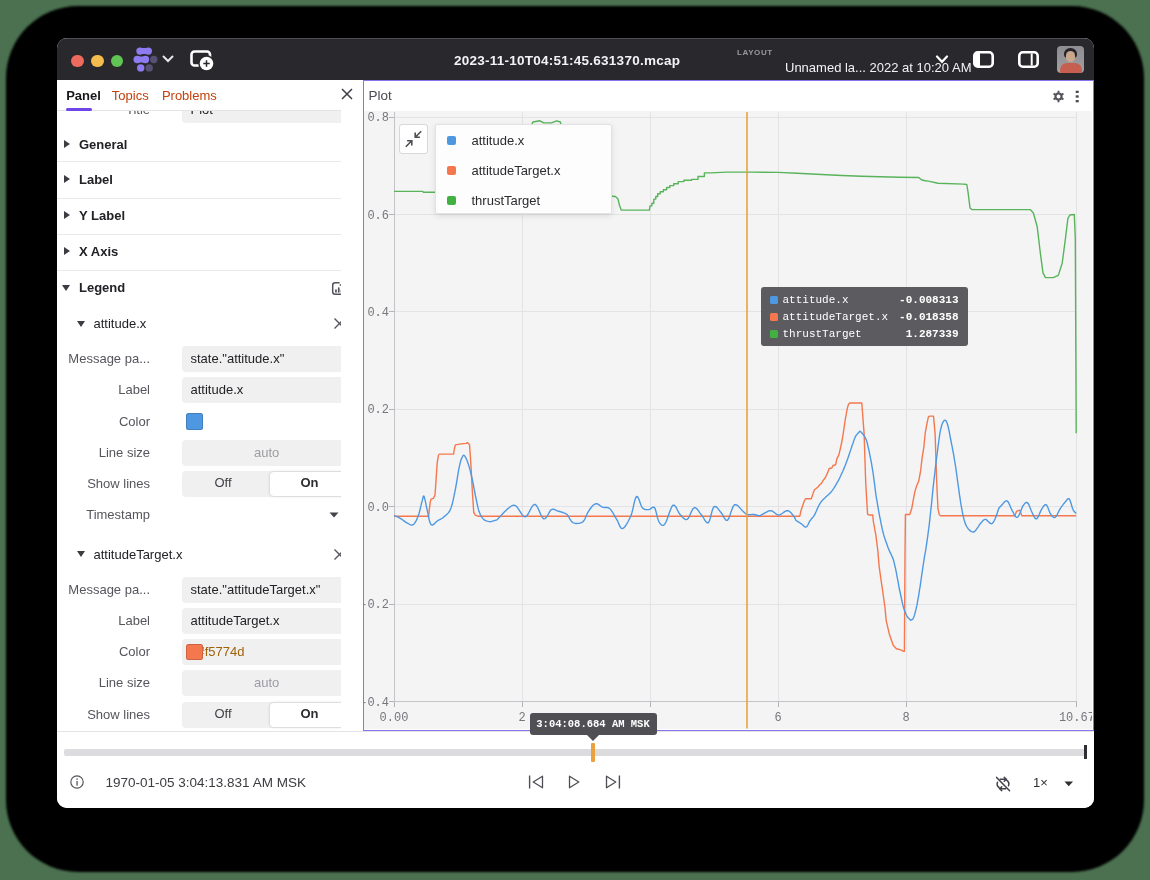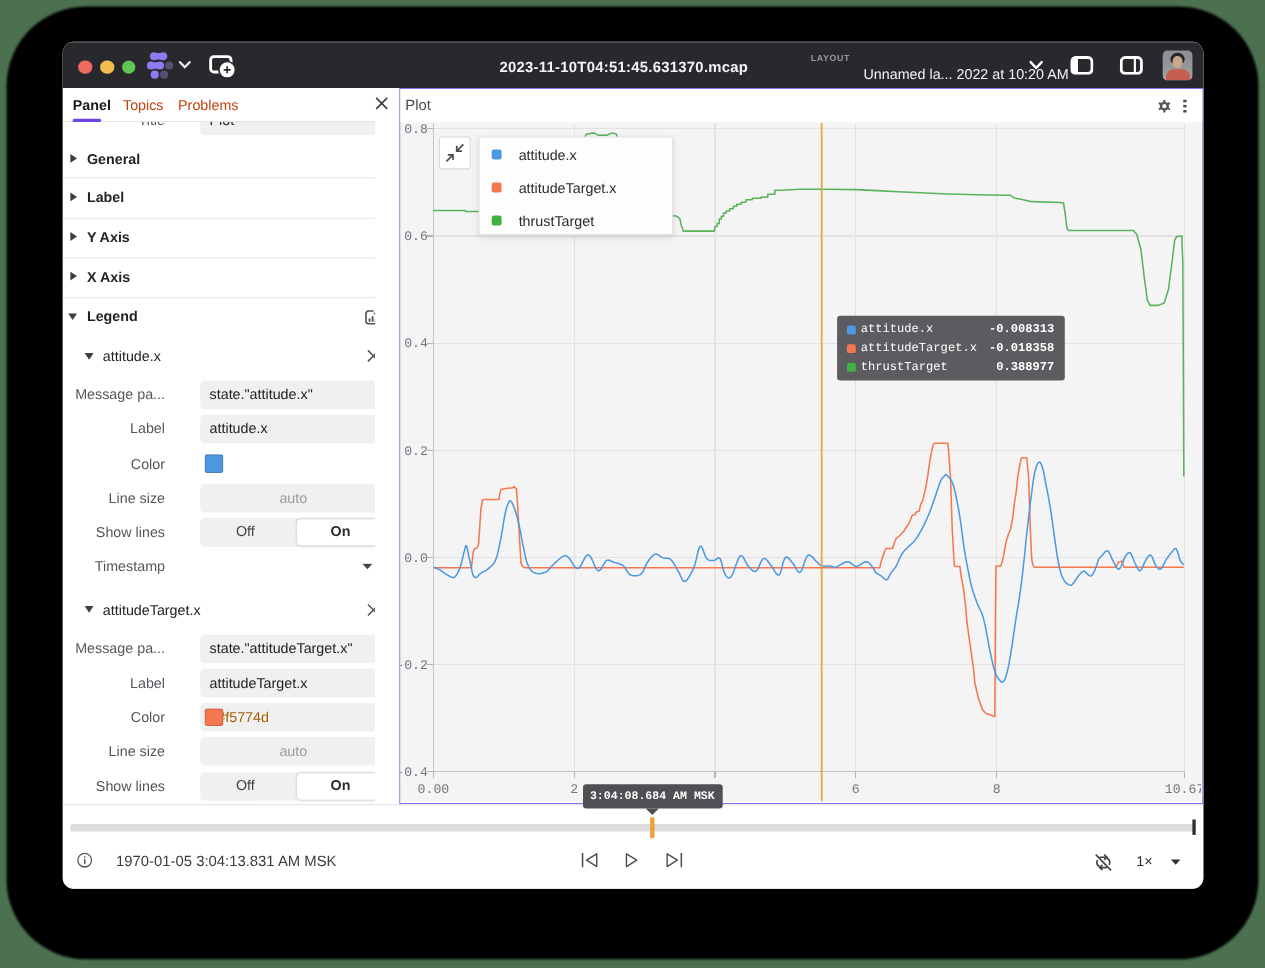--- a/index.html
+++ b/index.html
@@ -148,21 +148,21 @@
     <div id="scontent">
       <div class="inp" style="top:-14.2px">Plot</div>
 <div class="flab" style="top:-14.2px">Title</div>
 <div class="tri trir" style="left:7px;top:28.6px"></div>
 <div class="sect" style="top:25.6px">General</div>
 <div class="sdiv" style="top:49.8px"></div>
 <div class="tri trir" style="left:7px;top:64.4px"></div>
 <div class="sect" style="top:61.4px">Label</div>
 <div class="sdiv" style="top:86.8px"></div>
 <div class="tri trir" style="left:7px;top:100.2px"></div>
-<div class="sect" style="top:97.2px">Y Axis</div>
+<div class="sect" style="top:97.2px">Y Label</div>
 <div class="sdiv" style="top:122.9px"></div>
 <div class="tri trir" style="left:7px;top:136.4px"></div>
 <div class="sect" style="top:133.4px">X Axis</div>
 <div class="sdiv" style="top:159.2px"></div>
 <div class="tri trid" style="left:5px;top:173.9px"></div>
 <div class="sect" style="top:169.4px">Legend</div>
 <svg class="abs" style="left:274px;top:169.5px" width="15" height="15" viewBox="0 0 15 15">
 <path d="M8.6 1.7 H4.2 a2.5 2.5 0 0 0 -2.5 2.5 v6.6 a2.5 2.5 0 0 0 2.5 2.5 h6.6 a2.5 2.5 0 0 0 2.5 -2.5 V7.2" fill="none" stroke="#52525a" stroke-width="1.5"></path>
 <rect x="4.1" y="8.3" width="1.7" height="3.4" rx="0.8" fill="#52525a"></rect>
 <rect x="6.9" y="6.2" width="1.7" height="5.5" rx="0.8" fill="#52525a"></rect>
@@ -311,21 +311,21 @@
           <span class="v">-0.008313</span>
         </div>
       <div class="r" style="top:22px">
           <div class="sq" style="background:#f5774d"></div>
           <span class="n">attitudeTarget.x</span>
           <span class="v">-0.018358</span>
         </div>
       <div class="r" style="top:39px">
           <div class="sq" style="background:#41b241"></div>
           <span class="n">thrustTarget</span>
-          <span class="v">0.388977</span>
+          <span class="v">1.287339</span>
         </div>
     </div>
   </div>
 
   <div id="playbar">
     <div id="ttt">3:04:08.684 AM MSK</div>
     <div id="track"></div>
     <div id="caret"></div>
     <div id="endtick"></div>
     <svg class="abs" style="left:13px;top:43px" width="14" height="14" viewBox="0 0 14 14">

